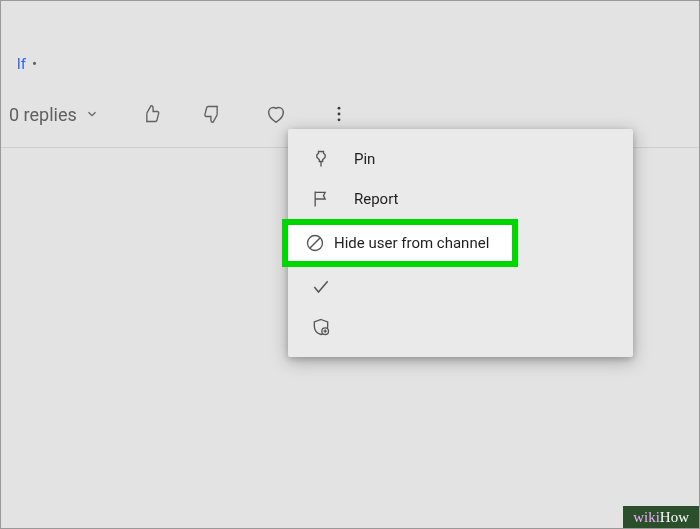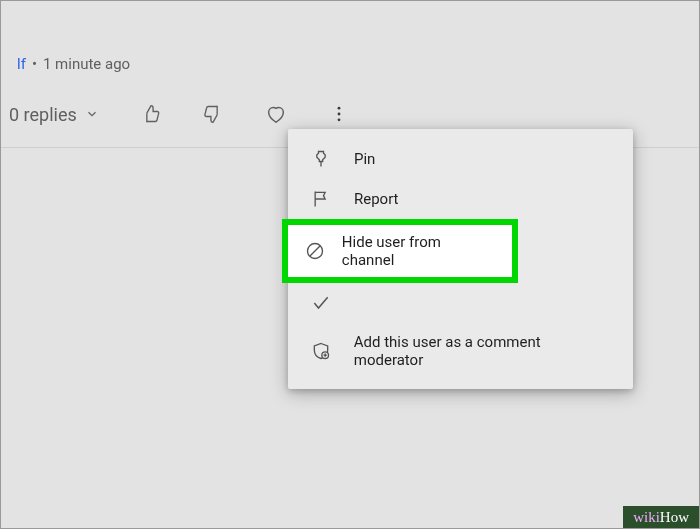--- a/index.html
+++ b/index.html
@@ -71,42 +71,41 @@
     color: #1f1f1f;
   }
   .menu-item .mi-icon { width: 22px; display: flex; justify-content: center; color: #555; }
   .menu-item .mi-icon svg { width: 20px; height: 20px; }
   .highlight-wrap {
     border: 6px solid #00d700;
     margin: 0 0 0 -6px;
     width: 236px;
     background: #fff;
   }
-  .highlight-wrap .menu-item { padding: 8px 16px; gap: 16px; }
+  .highlight-wrap .menu-item { padding: 8px 16px; gap: 8px; }
   .watermark {
     position: absolute;
     right: 0;
     bottom: 0;
     background: #2b4f2b;
     color: #fff;
     font-family: Georgia, 'Times New Roman', serif;
     font-size: 15px;
     padding: 3px 10px 2px 10px;
   }
   .watermark .w1 { color: #f0abfc; }
   .watermark .w2 { font-weight: normal; }
 </style>
 </head>
 <body>
 
 <div class="comment-area">
   <div class="meta-row">
     <span class="username-frag">lf</span>
     <span class="dot">•</span>
-    <span>1 minute ago</span>
   </div>
 
   <div class="action-row">
     <div class="replies">
       <span>0 replies</span>
       <span class="chev-down">
         <svg viewBox="0 0 24 24" fill="none" stroke="currentColor" stroke-width="2">
             <polyline points="6 9 12 15 18 9"></polyline>
           </svg>
       </span>
@@ -178,19 +177,18 @@
   </div>
   <div class="menu-item">
     <span class="mi-icon">
       <svg viewBox="0 0 24 24" fill="none" stroke="currentColor" stroke-width="1.6">
           <path d="M12 3l8 3v5c0 5-3.5 8.5-8 10-4.5-1.5-8-5-8-10V6l8-3z"></path>
           <circle cx="17" cy="17" r="4" fill="#eaeaea"></circle>
           <line x1="17" y1="15" x2="17" y2="19"></line>
           <line x1="15" y1="17" x2="19" y2="17"></line>
         </svg>
     </span>
-    <span>Add this user as a comment moderator</span>
   </div>
 </div>
 
 <div class="watermark">
   <span class="w1">wiki</span><span class="w2">How</span>
 </div>
 
 </body></html>

